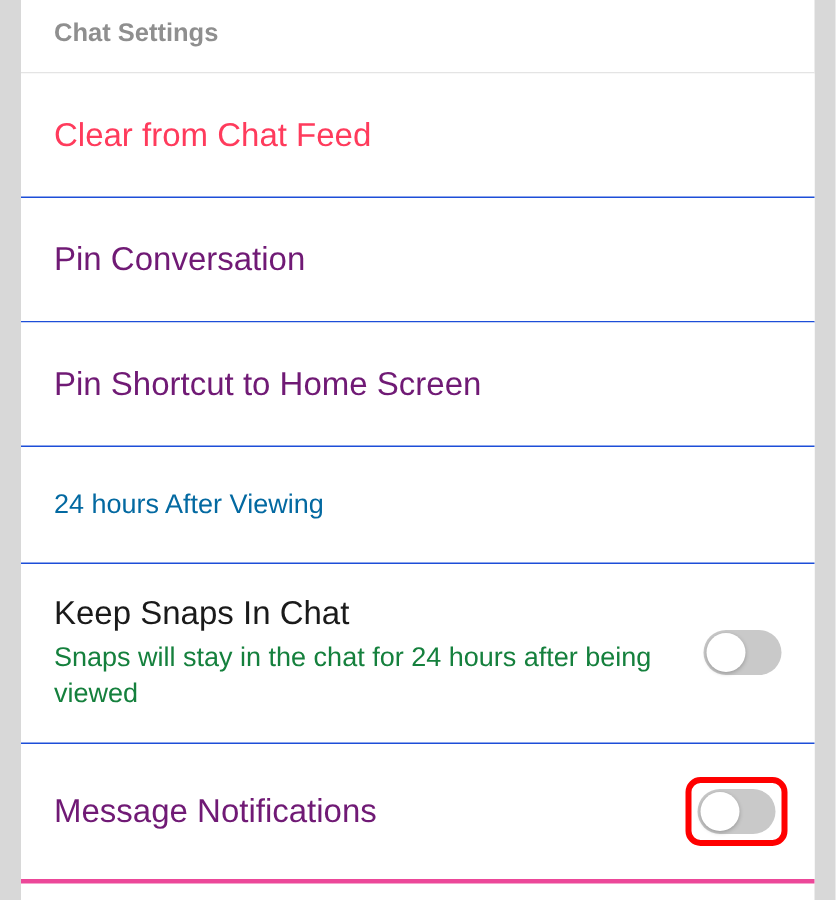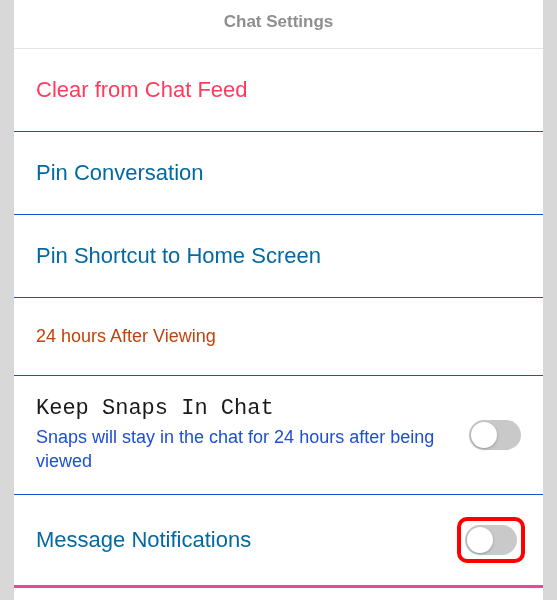--- a/index.html
+++ b/index.html
@@ -21,61 +21,59 @@
       top: 0;
       bottom: 0;
       background: #fff;
     }
     .section-header {
       padding: 12px 22px 16px 22px;
       font-size: 17px;
       font-weight: 700;
       color: #8f8f8f;
       border-bottom: 1px solid #e4e4e4;
-      text-align: center;
     }
     .row {
       border-bottom: 1px solid #1d4ed8;
       padding: 28px 22px;
       display: flex;
       align-items: center;
       justify-content: space-between;
       background: #fff;
     }
     .row-title {
       font-size: 22px;
-      color: #0369a1;
+      color: #701a75;
       font-weight: 400;
     }
     .row-title.destructive {
       color: #ff3b5c;
     }
     .row-value {
       font-size: 18px;
-      color: #c2410c;
+      color: #0369a1;
       text-align: right;
     }
     .row-column {
       flex-direction: row;
       align-items: center;
       padding: 20px 22px;
     }
     .row-text-block {
       flex: 1;
       padding-right: 20px;
     }
     .row-main-title {
       font-size: 22px;
       color: #1a1a1a;
       margin-bottom: 4px;
-      font-family: Liberation Mono, monospace;
     }
     .row-subtitle {
       font-size: 18px;
-      color: #1d4ed8;
+      color: #15803d;
       line-height: 1.35;
     }
     .toggle {
       width: 52px;
       height: 30px;
       background: #c9c9c9;
       border-radius: 15px;
       position: relative;
       flex-shrink: 0;
     }

